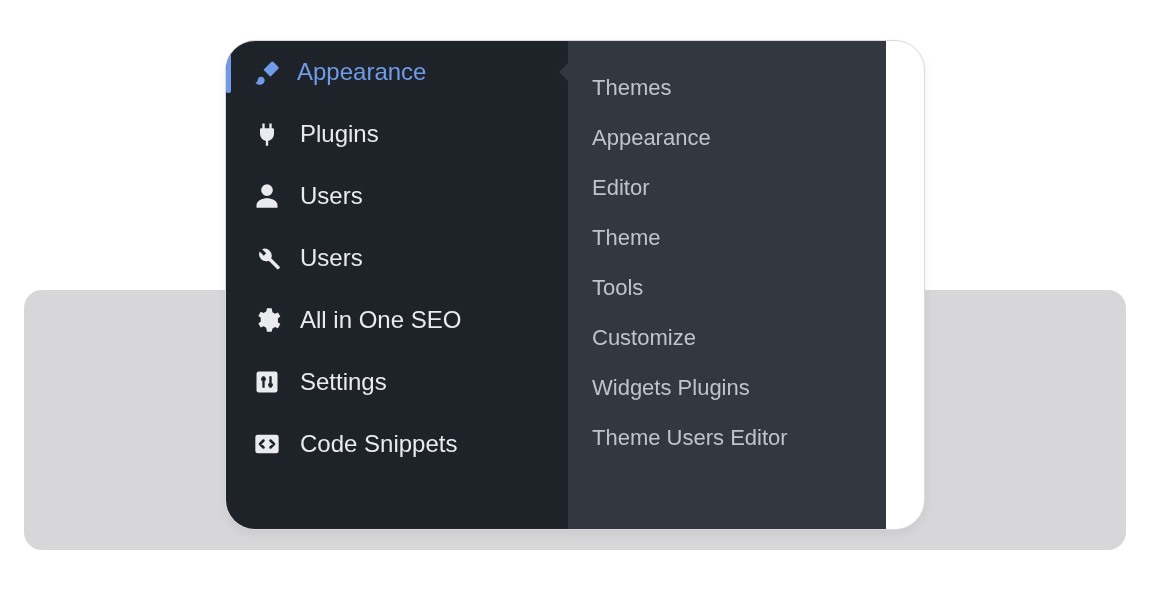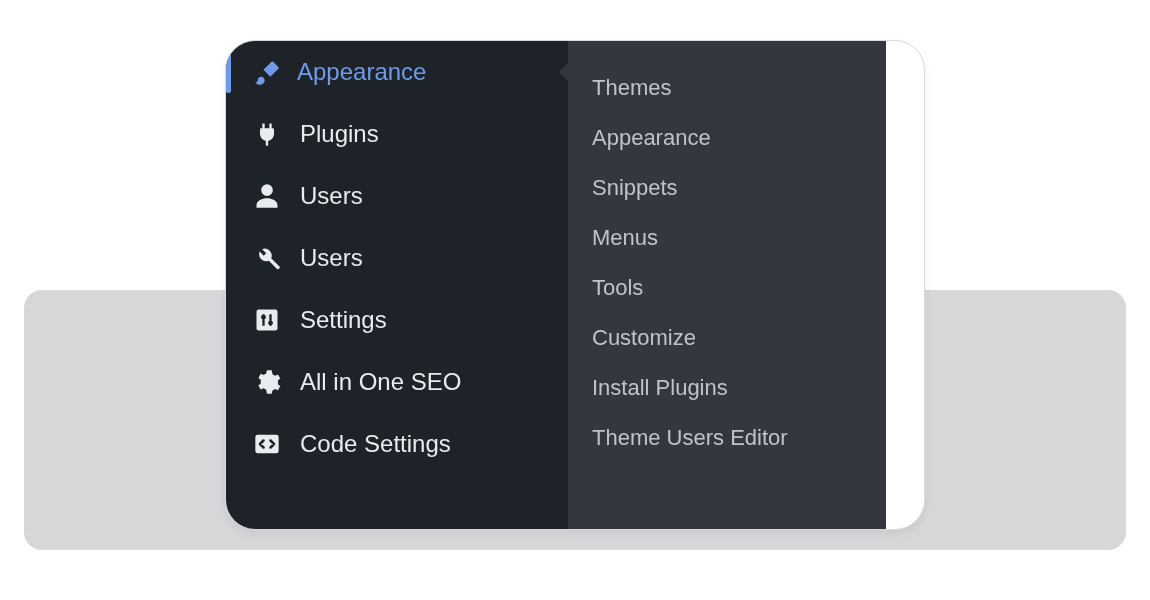--- a/index.html
+++ b/index.html
@@ -136,54 +136,54 @@
         <svg viewBox="0 0 24 24">
             <path d="M22.7 19.3l-7.1-7.1a6 6 0 0 0-7.8-7.8l3.5 3.5-2.1 2.1L5.7 6.5a6 6 0 0 0 7.8 7.8l7.1 7.1a1 1 0 0 0 1.4 0l.7-.7a1 1 0 0 0 0-1.4z"></path>
           </svg>
       </span>
       <span>Users</span>
     </div>
 
     <div class="nav-item">
       <span class="nav-icon">
         <svg viewBox="0 0 24 24">
+            <path d="M12 8a4 4 0 1 0 4 4 4 4 0 0 0-4-4zm9.4 4a7.7 7.7 0 0 0-.1-1.3l2.1-1.6-2-3.5-2.5 1a7.6 7.6 0 0 0-2.2-1.3L16 2h-4l-.7 2.7a7.6 7.6 0 0 0-2.2 1.3l-2.5-1-2 3.5 2.1 1.6A7.7 7.7 0 0 0 6.6 12a7.7 7.7 0 0 0 .1 1.3l-2.1 1.6 2 3.5 2.5-1a7.6 7.6 0 0 0 2.2 1.3L12 22h4l.7-2.7a7.6 7.6 0 0 0 2.2-1.3l2.5 1 2-3.5-2.1-1.6a7.7 7.7 0 0 0 .1-1.3z"></path>
+          </svg>
+      </span>
+      <span>All in One SEO</span>
+    </div>
+
+    <div class="nav-item">
+      <span class="nav-icon">
+        <svg viewBox="0 0 24 24">
             <rect x="3" y="3" width="18" height="18" rx="2"></rect>
             <path d="M9 7v10M15 7v10" stroke="#1e2229" stroke-width="2"></path>
             <rect x="7" y="8" width="4" height="3" rx="1" fill="#1e2229"></rect>
             <rect x="13" y="13" width="4" height="3" rx="1" fill="#1e2229"></rect>
           </svg>
       </span>
       <span>Settings</span>
     </div>
 
     <div class="nav-item">
       <span class="nav-icon">
         <svg viewBox="0 0 24 24">
-            <path d="M12 8a4 4 0 1 0 4 4 4 4 0 0 0-4-4zm9.4 4a7.7 7.7 0 0 0-.1-1.3l2.1-1.6-2-3.5-2.5 1a7.6 7.6 0 0 0-2.2-1.3L16 2h-4l-.7 2.7a7.6 7.6 0 0 0-2.2 1.3l-2.5-1-2 3.5 2.1 1.6A7.7 7.7 0 0 0 6.6 12a7.7 7.7 0 0 0 .1 1.3l-2.1 1.6 2 3.5 2.5-1a7.6 7.6 0 0 0 2.2 1.3L12 22h4l.7-2.7a7.6 7.6 0 0 0 2.2-1.3l2.5 1 2-3.5-2.1-1.6a7.7 7.7 0 0 0 .1-1.3z"></path>
-          </svg>
-      </span>
-      <span>All in One SEO</span>
-    </div>
-
-    <div class="nav-item">
-      <span class="nav-icon">
-        <svg viewBox="0 0 24 24">
             <rect x="2" y="4" width="20" height="16" rx="2"></rect>
             <path d="M9 9l-3 3 3 3M15 9l3 3-3 3" fill="none" stroke="#1e2229" stroke-width="2.2" stroke-linecap="round" stroke-linejoin="round"></path>
           </svg>
       </span>
-      <span>Code Settings</span>
+      <span>Code Snippets</span>
     </div>
 
   </nav>
 
   <div class="flyout">
     <div class="fly-item">Themes</div>
     <div class="fly-item">Appearance</div>
-    <div class="fly-item">Snippets</div>
-    <div class="fly-item">Menus</div>
+    <div class="fly-item">Editor</div>
+    <div class="fly-item">Theme</div>
     <div class="fly-item">Tools</div>
     <div class="fly-item">Customize</div>
-    <div class="fly-item">Install Plugins</div>
+    <div class="fly-item">Widgets Plugins</div>
     <div class="fly-item">Theme Users Editor</div>
   </div>
 
 </div>
 
 </body></html>

